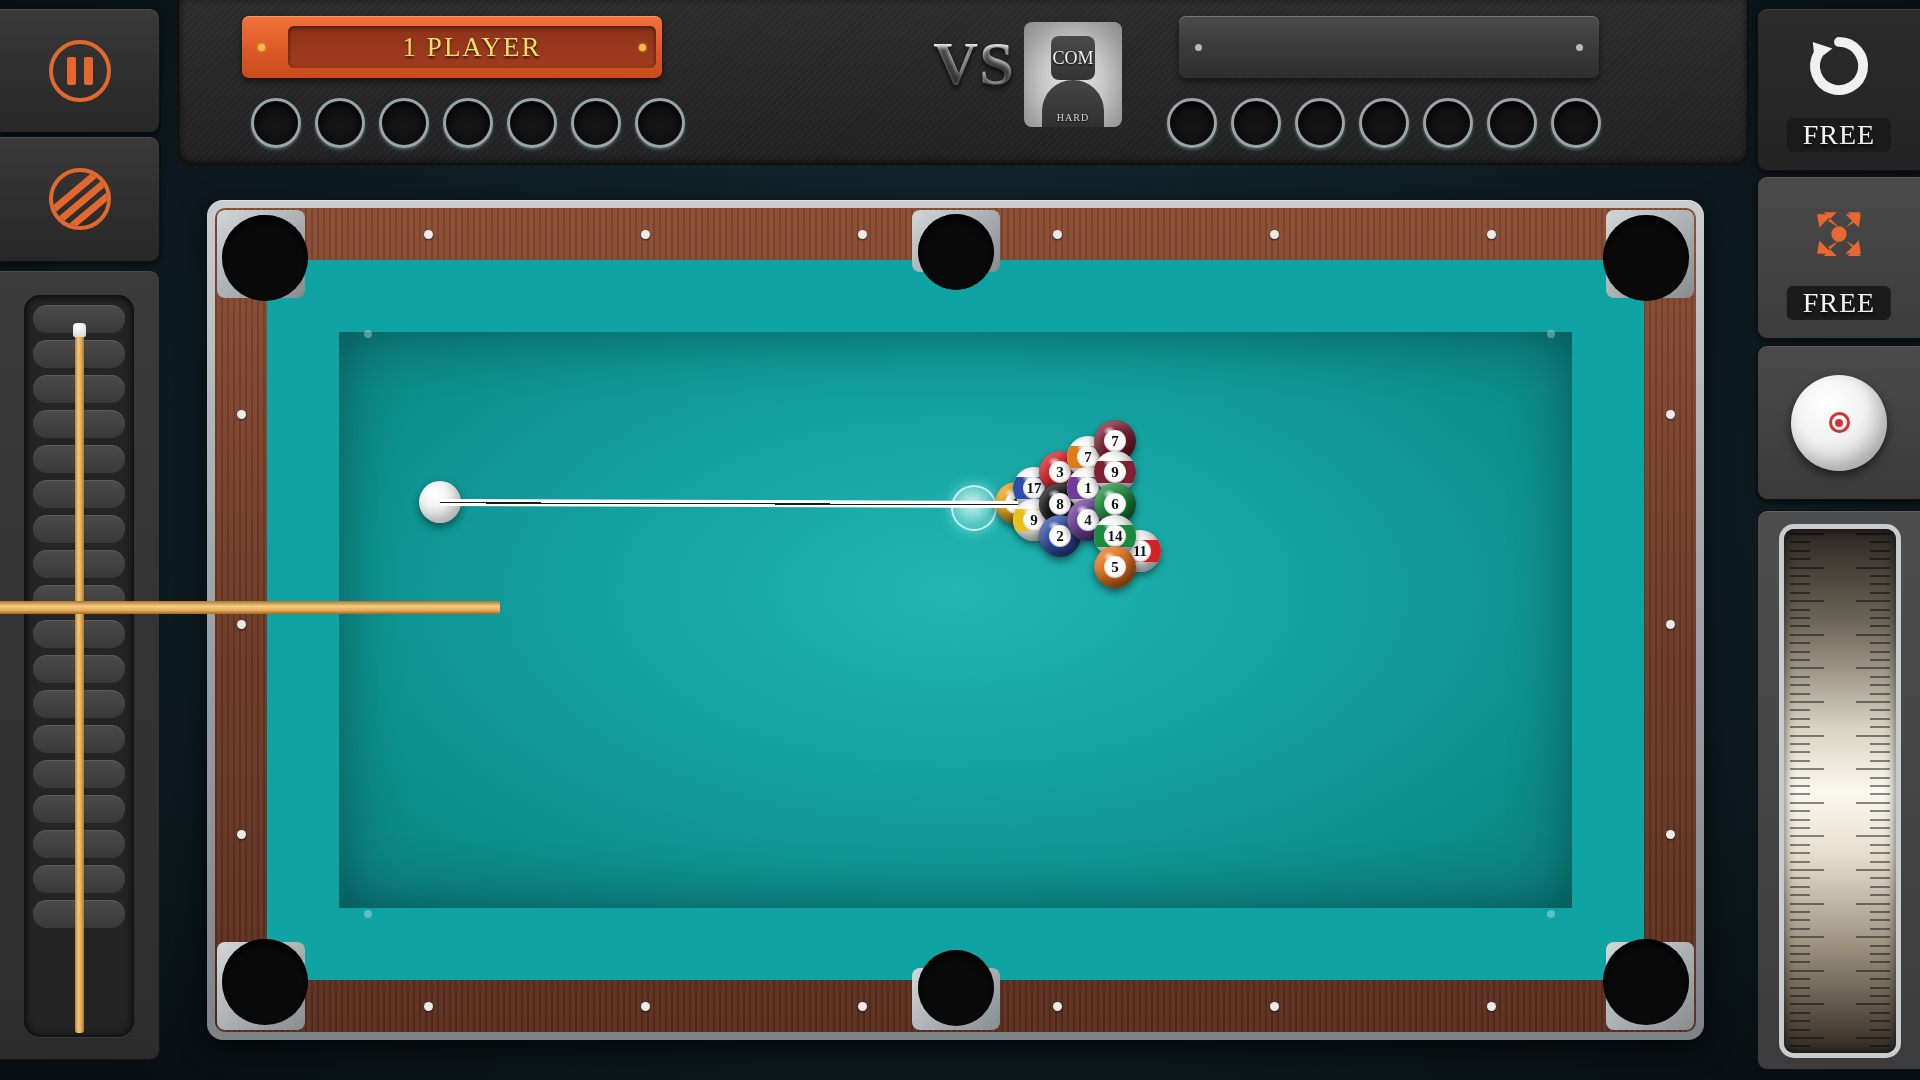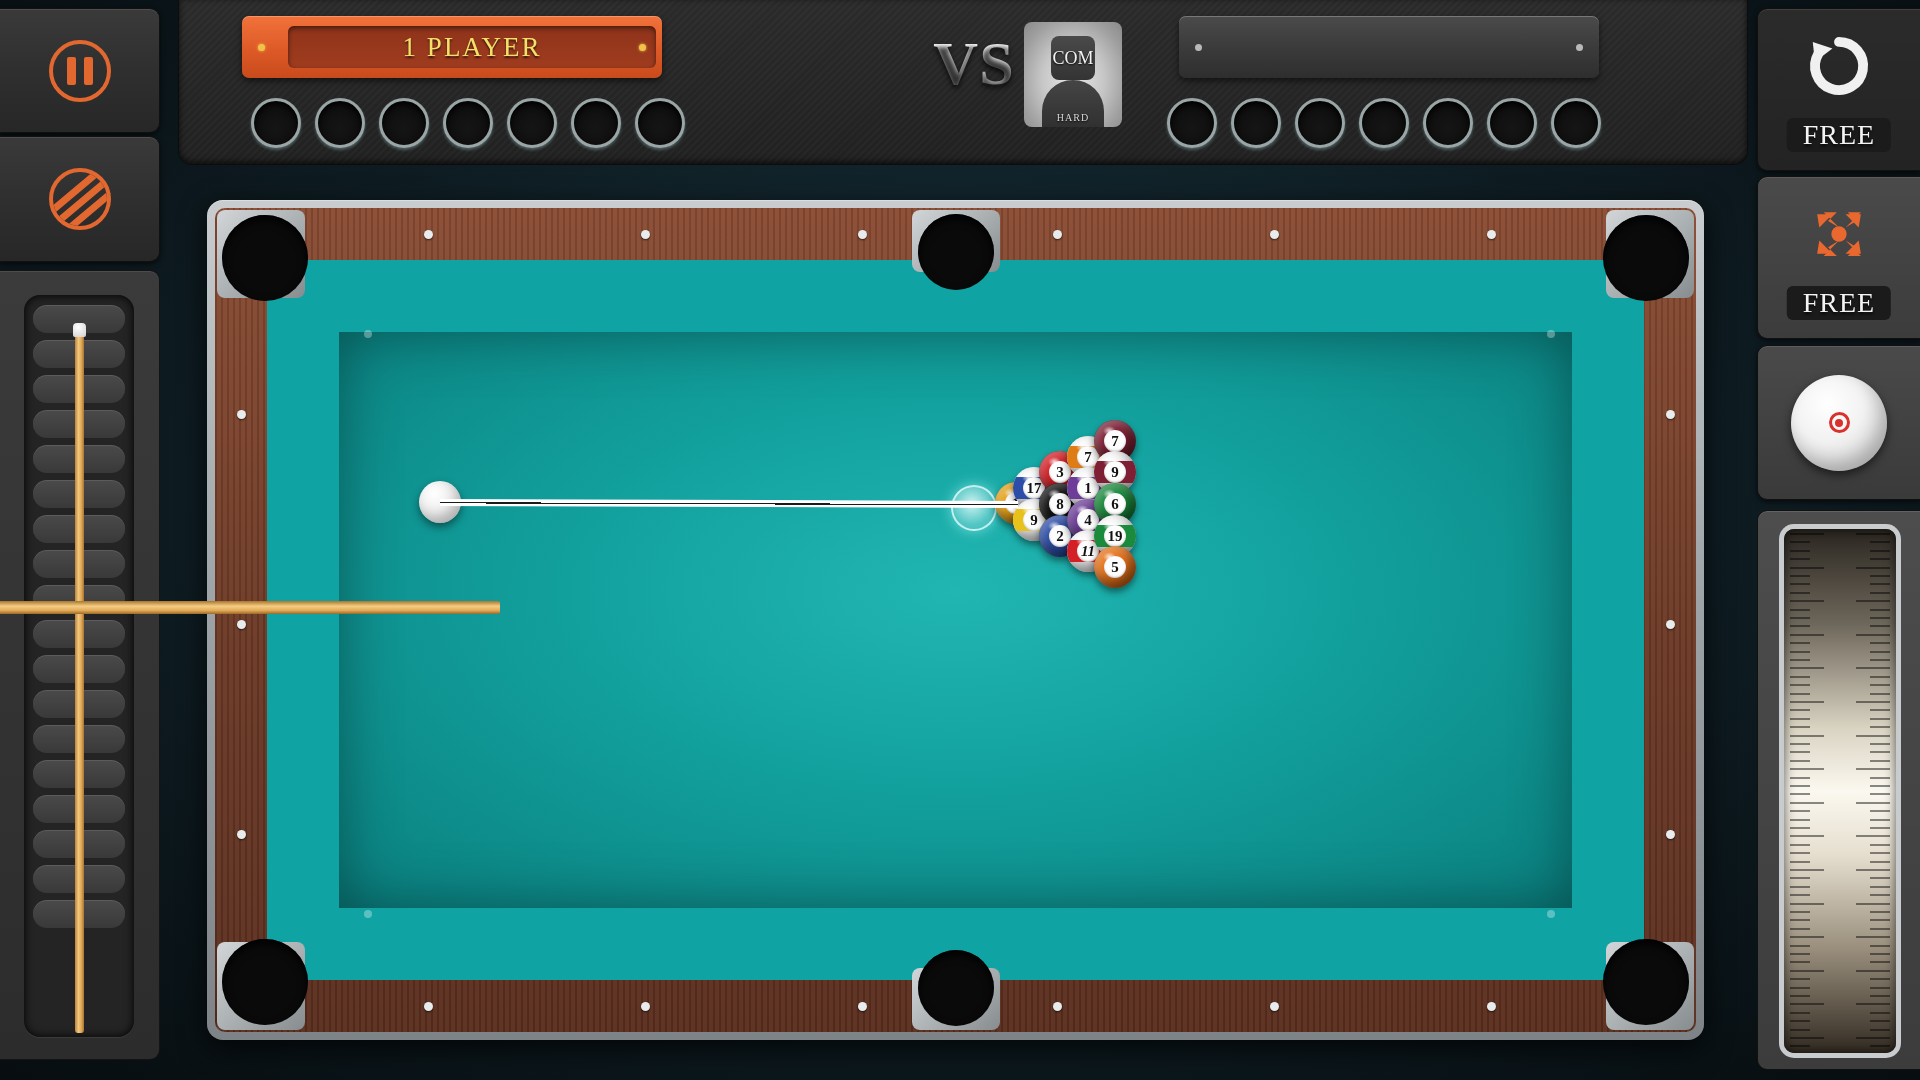--- a/index.html
+++ b/index.html
@@ -434,21 +434,21 @@
         </div>
         <div class="ball stripe" style="left: 860px; top: 267px; background: radial-gradient(circle at 36% 28%, rgb(255, 255, 255), rgb(240, 240, 240) 55%, rgb(207, 207, 207) 100%);">
           <div class="band">
             <i style="background: linear-gradient(rgb(109, 61, 153), rgb(109, 61, 153));"></i>
           </div>
           <span class="num" style="position: relative; z-index: 3;">1</span>
         </div>
         <div class="ball" style="left: 860px; top: 299px; background: radial-gradient(circle at 34% 26%, rgb(109, 61, 153) 0%, rgb(109, 61, 153) 40%, rgba(0, 0, 0, 0.35) 100%), rgb(109, 61, 153);">
           <span class="num" style="position: relative; z-index: 3;">4</span>
         </div>
-        <div class="ball stripe" style="left: 860px; top: 330px; background: radial-gradient(circle at 36% 28%, rgb(255, 255, 255), rgb(240, 240, 240) 55%, rgb(207, 207, 207) 100%); font-style: italic;">
+        <div class="ball stripe" style="left: 912px; top: 330px; background: radial-gradient(circle at 36% 28%, rgb(255, 255, 255), rgb(240, 240, 240) 55%, rgb(207, 207, 207) 100%);">
           <div class="band">
             <i style="background: linear-gradient(rgb(213, 31, 38), rgb(213, 31, 38));"></i>
           </div>
           <span class="num" style="position: relative; z-index: 3;">11</span>
         </div>
         <div class="ball" style="left: 887px; top: 220px; background: radial-gradient(circle at 34% 26%, rgb(126, 31, 51) 0%, rgb(126, 31, 51) 40%, rgba(0, 0, 0, 0.35) 100%), rgb(126, 31, 51);">
           <span class="num" style="position: relative; z-index: 3;">7</span>
         </div>
         <div class="ball stripe" style="left: 887px; top: 251px; background: radial-gradient(circle at 36% 28%, rgb(255, 255, 255), rgb(240, 240, 240) 55%, rgb(207, 207, 207) 100%);">
           <div class="band">
@@ -456,21 +456,21 @@
           </div>
           <span class="num" style="position: relative; z-index: 3;">9</span>
         </div>
         <div class="ball" style="left: 887px; top: 283px; background: radial-gradient(circle at 34% 26%, rgb(26, 138, 60) 0%, rgb(26, 138, 60) 40%, rgba(0, 0, 0, 0.35) 100%), rgb(26, 138, 60);">
           <span class="num" style="position: relative; z-index: 3;">6</span>
         </div>
         <div class="ball stripe" style="left: 887px; top: 315px; background: radial-gradient(circle at 36% 28%, rgb(255, 255, 255), rgb(240, 240, 240) 55%, rgb(207, 207, 207) 100%);">
           <div class="band">
             <i style="background: linear-gradient(rgb(26, 138, 60), rgb(26, 138, 60));"></i>
           </div>
-          <span class="num" style="position: relative; z-index: 3;">19</span>
+          <span class="num" style="position: relative; z-index: 3;">14</span>
         </div>
         <div class="ball" style="left: 887px; top: 346px; background: radial-gradient(circle at 34% 26%, rgb(232, 115, 26) 0%, rgb(232, 115, 26) 40%, rgba(0, 0, 0, 0.35) 100%), rgb(232, 115, 26);">
           <span class="num" style="position: relative; z-index: 3;">5</span>
         </div>
         <div id="ghost-ball" style="left: 744px; top: 285px;"></div>
         <div id="cue-ball" style="left: 212px; top: 281px;"></div>
         <div id="aim-line" style="left: 233px; top: 298.5px; width: 578.003px; transform: rotate(0.198255deg);"></div>
       </div>
   </div>
 

